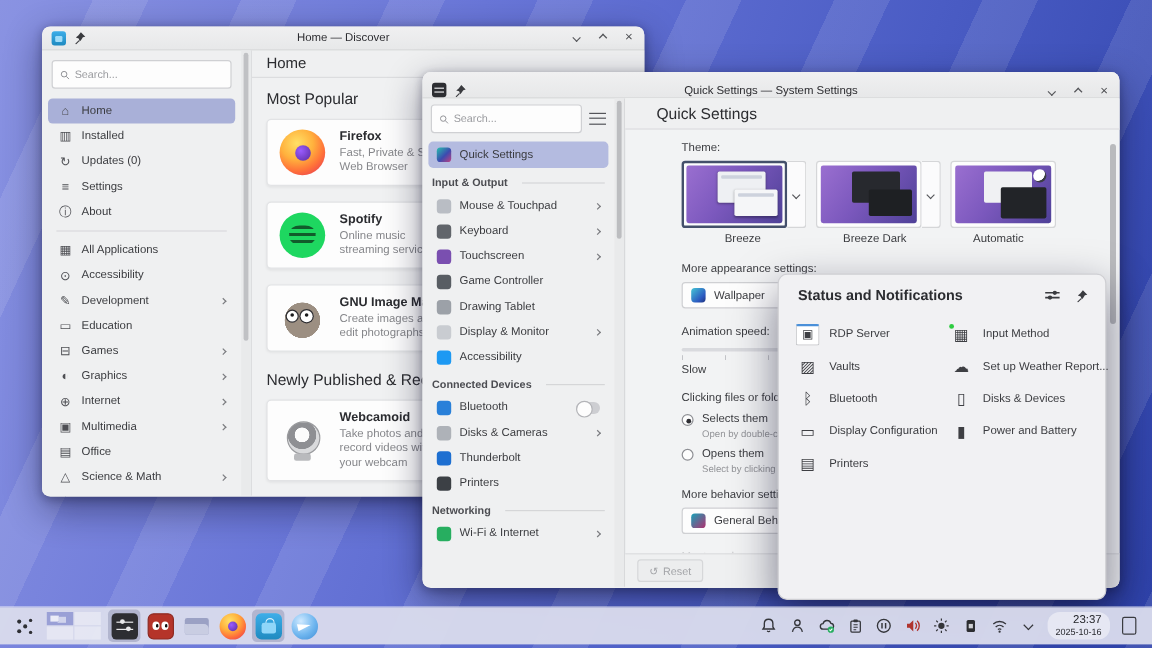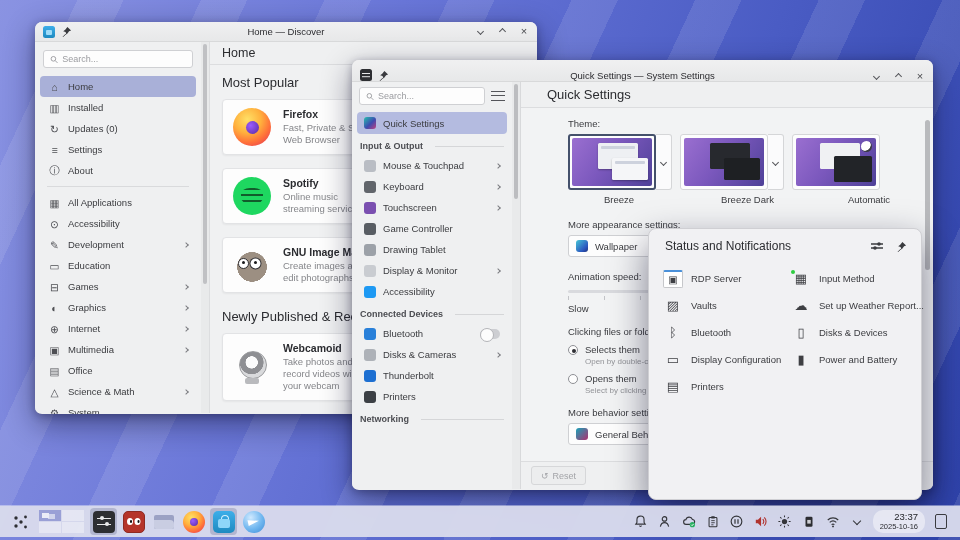--- a/index.html
+++ b/index.html
@@ -24,21 +24,21 @@
   .chev.up { transform:rotate(135deg); }
   .chev.right { transform:rotate(-135deg); width:4px; height:4px; }
   .x-glyph { font-size:11px; color:#4a4b4f; line-height:1; }
   .mini-ico { width:12px; height:12px; border-radius:2.5px; }
   .mini-discover { background:linear-gradient(#3daee9,#1f8ac0); position:relative; }
   .mini-discover::after { content:""; position:absolute; left:3px; top:4px; width:6px; height:5px; background:#9fdcf9; border-radius:1px; }
   .mini-settings { background:#2d2e32; position:relative; }
   .mini-settings::after { content:""; position:absolute; left:2px; top:3.5px; width:8px; height:1.4px; background:#e8e8ea; box-shadow:0 3.2px 0 #e8e8ea; }
   .pin-icon { width:11px; height:11px; }
 
-  .searchbox { background:#fdfdfd; border:1px solid #cfd0d3; border-radius:3px; height:18px;
+  .searchbox { background:#fdfdfd; border:1px solid #cfd0d3; border-radius:3px; height:24px;
     display:flex; align-items:center; gap:4px; padding:0 6px; }
   .searchbox input { border:none; outline:none; background:transparent; font-size:9px; color:#44454a; width:100%; font-family:inherit; }
   .searchbox input::placeholder { color:#9b9ca0; }
 
   
   #discover { left:35px; top:22px; width:502px; height:392px; }
   .d-body { display:flex; height:371px; }
   .d-side { width:166px; background:#eff0f1; padding-top:6px; }
   .d-side .searchbox { margin:2px 8px 8px 8px; }
   .d-item { height:21px; display:flex; align-items:center; gap:7px; padding:0 8px; margin:0 5px; border-radius:4px; cursor:pointer; }
@@ -113,21 +113,21 @@
   .thumb[data-variant="light"] .w2 { left:40px; top:20px; width:36px; height:22px; background:#f5f6f8; box-shadow:0 1px 2px rgba(0,0,0,.3); }
   .thumb[data-variant="light"] .w2::after,.thumb[data-variant="light"] .w1::after { content:""; position:absolute; left:3px; top:3px; right:3px; height:3px; background:#cdd2dd; border-radius:1px; }
   .thumb[data-variant="dark"] .w1 { left:26px; top:5px; width:40px; height:26px; background:#27292e; }
   .thumb[data-variant="dark"] .w2 { left:40px; top:20px; width:36px; height:22px; background:#1e2023; }
   .thumb[data-variant="auto"] .w1 { left:24px; top:5px; width:40px; height:26px; background:#f0f1f3; }
   .thumb[data-variant="auto"] .w2 { left:38px; top:18px; width:38px; height:26px; background:#222428; }
   .thumb[data-variant="auto"]::after { content:""; position:absolute; right:4px; top:3px; width:11px; height:11px; border-radius:50%;
     background:radial-gradient(circle at 35% 35%, #ffffff 0 55%, #3a3c44 60%); }
   .thumb-chev-btn { width:16px; background:#fbfbfc; border:1px solid #d5d6d8; border-left:none; border-radius:0 3px 3px 0;
     display:flex; align-items:center; justify-content:center; cursor:pointer; }
-  .theme-labels { display:flex; gap:8px; margin-top:4px;justify-content:space-between; }
+  .theme-labels { display:flex; gap:8px; margin-top:4px; }
   .theme-labels span { font-size:9.5px; color:#3a3b3f; text-align:center; }
   .tl-1 { width:102px; } .tl-2 { width:102px; } .tl-3 { width:88px; }
   .pill-btn { height:22px; width:152px; background:#fdfdfd; border:1px solid #cfd0d3; border-radius:3px;
     display:flex; align-items:center; gap:7px; padding:0 7px; cursor:pointer; }
   .pill-btn .lbl { font-size:9.5px; color:#3a3b3f; }
   .chip.wallpaper { background:linear-gradient(135deg,#45c6d6 0%,#2b58c0 70%,#20337a 100%); }
   .chip.behavior { background:linear-gradient(135deg,#17a2b8 0%,#b03070 100%); }
   .slider { width:180px; height:3px; background:#d9dade; border-radius:2px; margin:8px 0 3px 0; position:relative; }
   .slider .ticks { position:absolute; top:6px; left:0; right:0; height:4px;
     background:repeating-linear-gradient(90deg,#c3c4c8 0 1px, transparent 1px 36px); }
@@ -139,21 +139,21 @@
   .most-used { font-size:9.5px; color:#c6c7ca; margin-top:14px; }
   .s-footer { position:absolute; left:0; right:0; bottom:0; height:28px; border-top:1px solid #dcdddf; background:#eff0f1;
     display:flex; align-items:center; padding:0 10px; }
   .reset-btn { height:19px; background:#ecedee; border:1px solid #d6d7d9; border-radius:3px; color:#a3a4a8;
     font-size:9px; display:flex; align-items:center; gap:4px; padding:0 9px; cursor:pointer; }
   .c-scroll-thumb { position:absolute; right:3px; top:12px; width:5px; height:150px; background:#b9babd; border-radius:3px; }
 
   
   #statuspanel { position:absolute; left:648px; top:228px; width:274px; height:272px; background:#f1f1f3;
     border:1px solid #cfcfd3; border-radius:8px; box-shadow:0 14px 36px rgba(10,10,40,.5); z-index:30; }
-  .sp-header { display:flex; align-items:center; padding:10px 14px 8px 16px; }
+  .sp-header { display:flex; align-items:center; padding:10px 14px 8px 16px;font-weight:bold; }
   .sp-header .t { font-size:12px; color:#2b2c30; flex:1; }
   .sp-header .cfg { margin-right:12px; cursor:pointer; }
   .sp-grid { display:flex; padding:4px 8px; }
   .sp-col { width:50%; }
   .sp-item { display:flex; align-items:center; gap:8px; height:27px; padding:0 6px; border-radius:4px; cursor:pointer; }
   .sp-ico { width:20px; height:18px; display:flex; align-items:center; justify-content:center;
     font-size:13px; color:#3e3f43; position:relative; flex:0 0 20px; }
   .sp-ico.framed { background:#fff; border:1px solid #c6c7ca; border-top:2px solid #4a90d9; border-radius:2px; font-size:10px; }
   .sp-ico .gdot { position:absolute; left:0; top:0; width:4px; height:4px; border-radius:50%; background:#2ecc40; }
   .sp-item .lbl { font-size:9.5px; color:#3a3b3f; white-space:nowrap; }
@@ -494,20 +494,26 @@
               <span class="chip" style="background: rgb(60, 64, 69);"></span>
               <span class="lbl">Printers</span>
 
             </div>
 
             <div class="ss-sec">
               <span class="t">Networking</span>
               <span class="line"></span>
             </div>
 
+            <div class="ss-item">
+              <span class="chip" style="background: rgb(39, 174, 96);"></span>
+              <span class="lbl">Wi-Fi &amp; Internet</span>
+
+              <span class="chev right"></span>
+            </div>
 
           </div>
       </div>
       <div class="s-scroll-lane">
           <div class="s-scroll-thumb"></div>
         </div>
       <div class="s-content">
         <div class="s-content-header">
           <span class="h">Quick Settings</span>
         </div>

